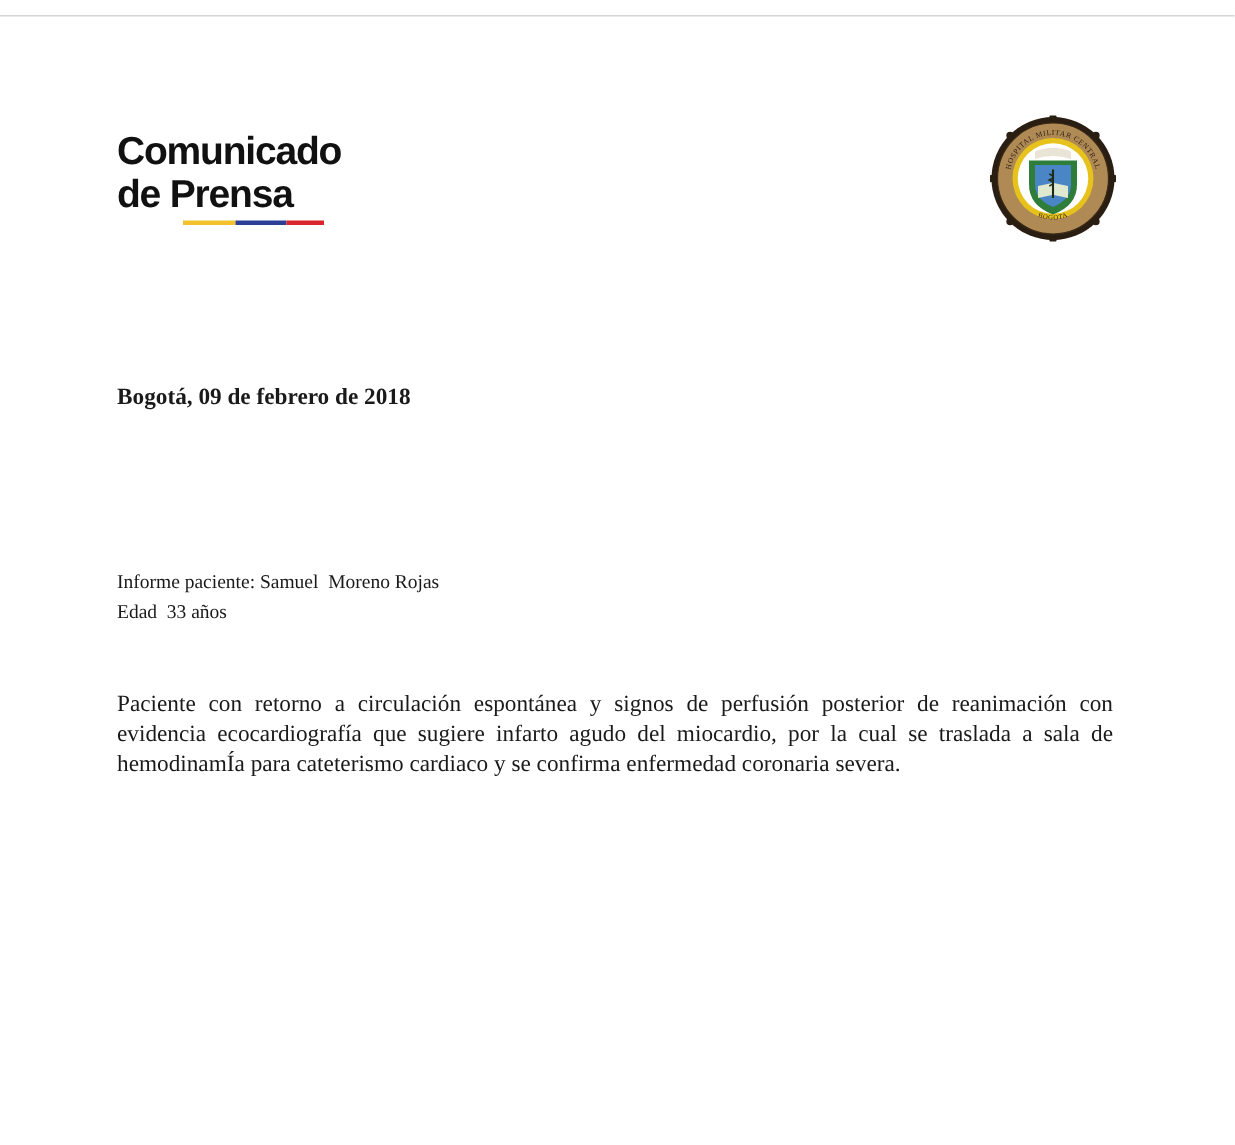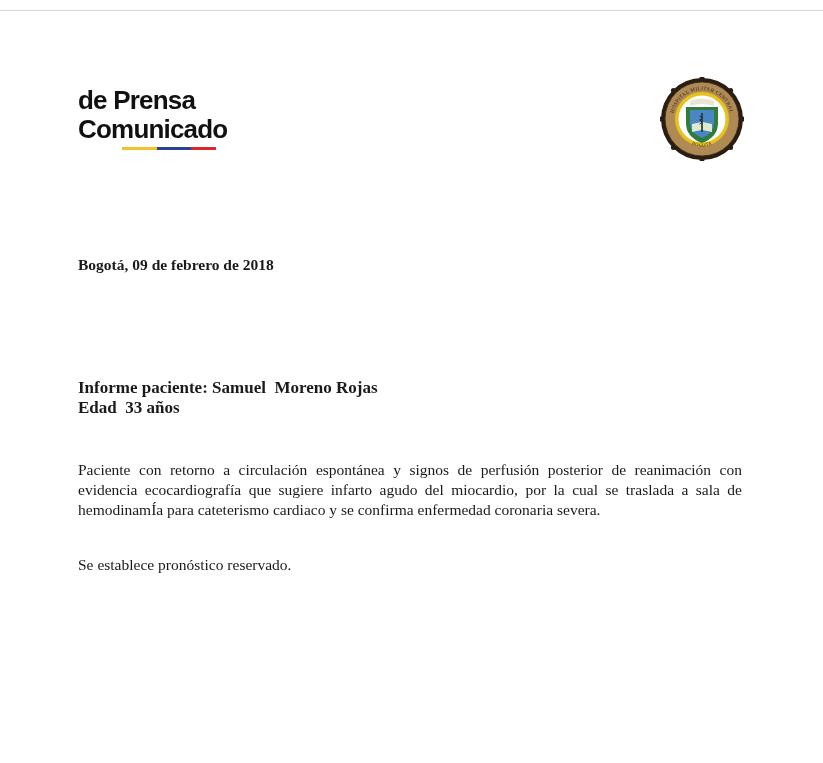--- a/index.html
+++ b/index.html
@@ -46,22 +46,22 @@
     }
     .date {
       position: absolute;
       left: 78px; top: 256px;
       font-weight: bold;
       font-size: 15.5px;
     }
     .patient {
       position: absolute;
       left: 78px; top: 378px;
-      font-weight: bold;
-      font-size: 17px;
+      font-weight: normal;
+      font-size: 13px;
       line-height: 20px;
     }
     .patient div { white-space: pre; }
     .body-text {
       position: absolute;
       left: 78px; top: 460px;
       width: 664px;
       font-size: 15.5px;
       line-height: 20px;
     }
@@ -70,22 +70,22 @@
       text-align: justify;
     }
     .body-text p.p2 { margin-bottom: 35px; }
   </style>
 </head>
 <body>
 
 <div class="top-border"></div>
 
 <div class="logo">
+  <span class="line">Comunicado</span>
   <span class="line">de Prensa</span>
-  <span class="line">Comunicado</span>
 </div>
 <div class="tricolor">
   <span style="width:35px;background:#f2c12e"></span>
   <span style="width:34px;background:#2c3f96"></span>
   <span style="width:25px;background:#d9262b"></span>
 </div>
 
 <div class="seal">
   <svg width="84" height="84" viewBox="0 0 84 84" xmlns="http://www.w3.org/2000/svg">
 
@@ -129,14 +129,13 @@
 
 <div class="date">Bogotá, 09 de febrero de 2018</div>
 
 <div class="patient">
   <div>Informe paciente: Samuel  Moreno Rojas</div>
   <div>Edad  33 años</div>
 </div>
 
 <div class="body-text">
   <p class="p2">Paciente con retorno a circulación espontánea y signos de perfusión posterior de reanimación con evidencia ecocardiografía que sugiere infarto agudo del miocardio, por la cual se traslada a sala de hemodinamÍa  para cateterismo cardiaco y se confirma enfermedad coronaria severa.</p>
-  <p>Se establece pronóstico reservado.</p>
 </div>
 
 </body></html>

